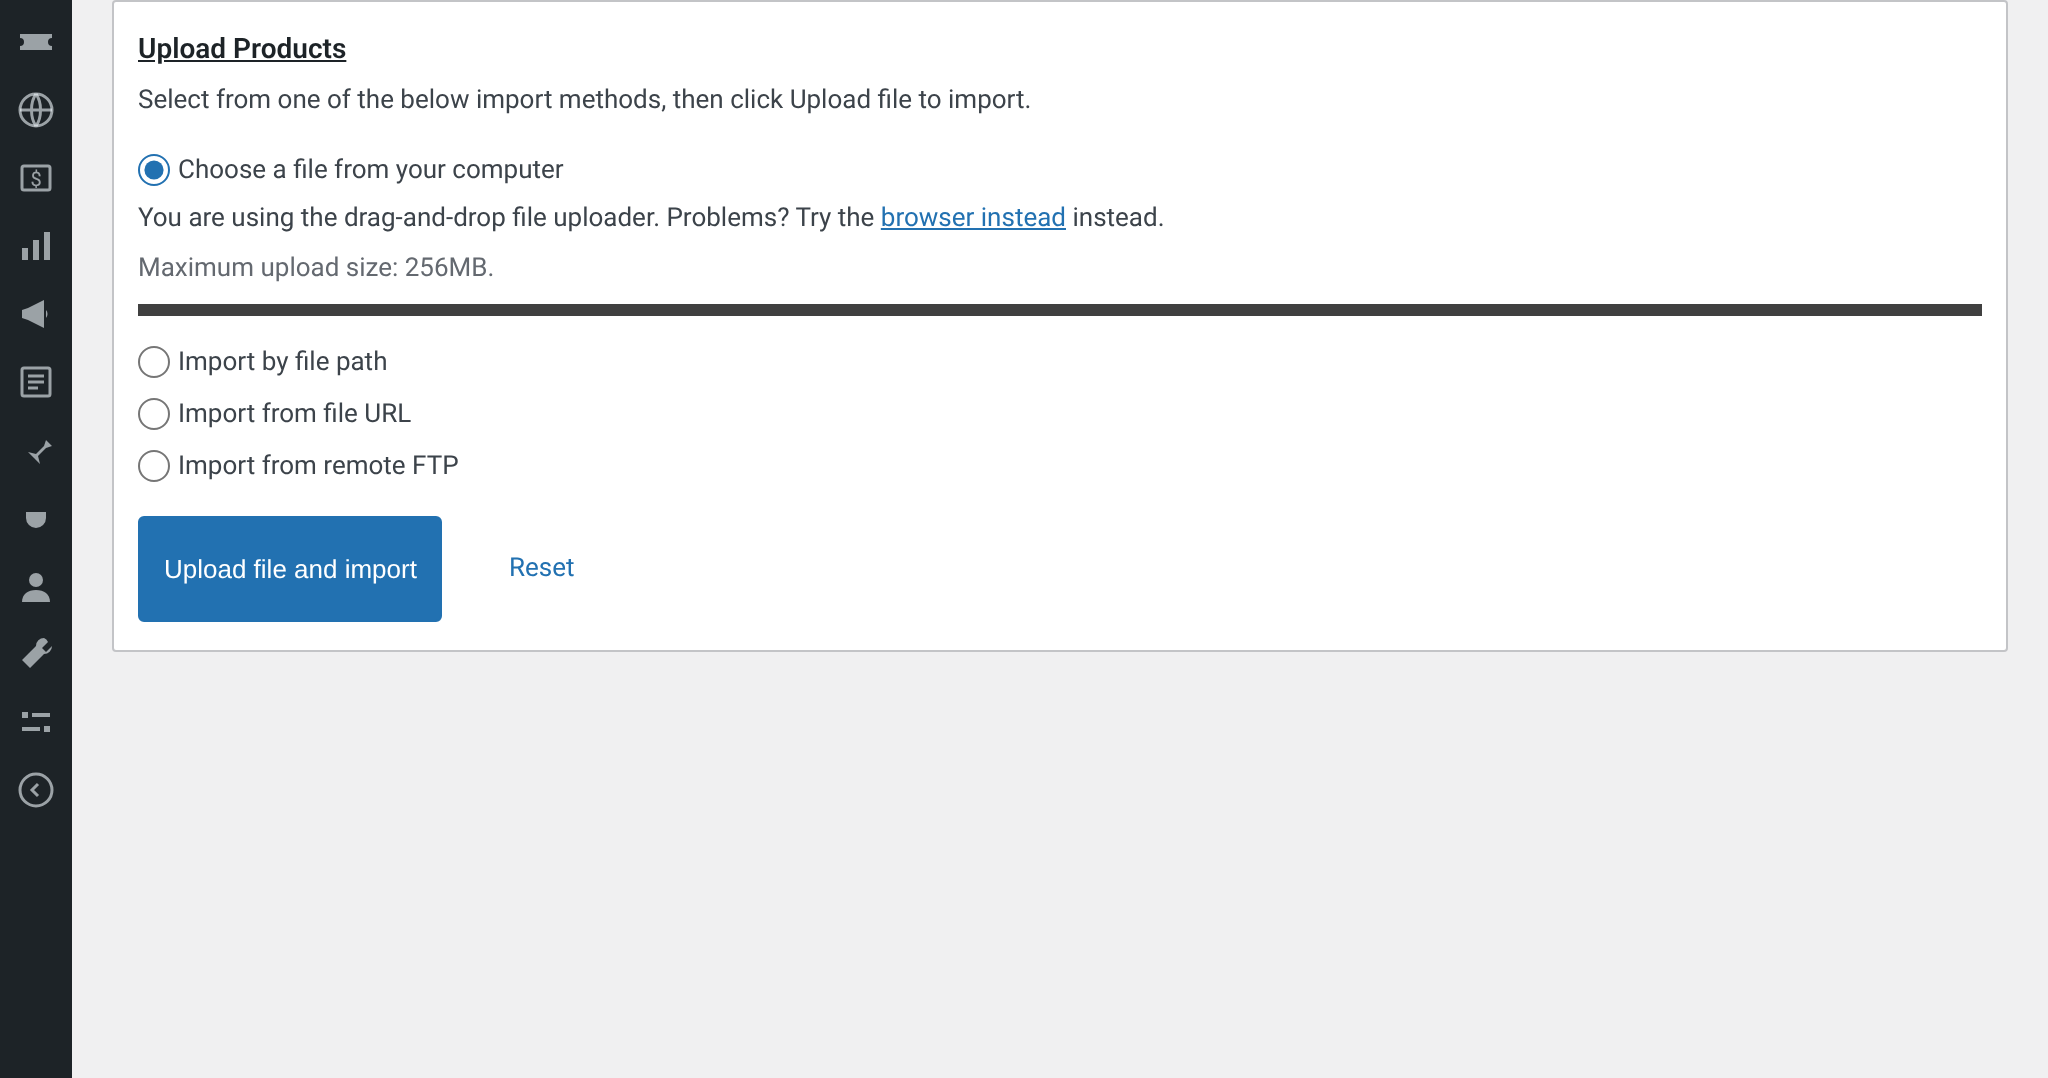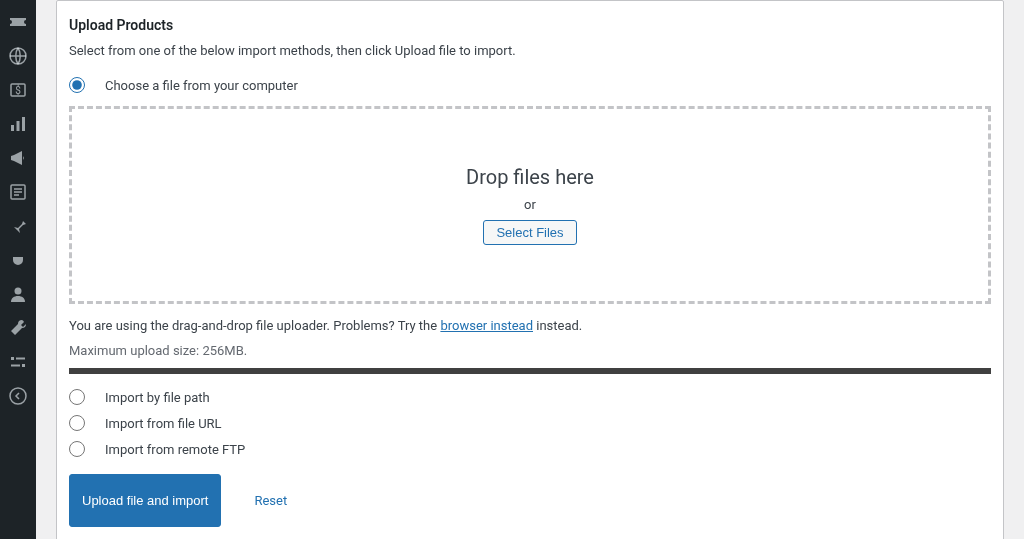--- a/index.html
+++ b/index.html
@@ -44,30 +44,31 @@
       border: 1px solid #c3c4c7;
       border-radius: 2px;
       margin-top: 0;
       padding: 12px 12px 14px 12px;
     }
     .panel-title {
       font-size: 14px;
       font-weight: 600;
       color: #1d2327;
       padding: 4px 0 10px 0;
+      text-decoration: underline;
     }
     .panel-desc {
       font-size: 13px;
       color: #3c434a;
       padding-bottom: 14px;
     }
     .radio-row {
       display: flex;
       align-items: center;
-      gap: 20px;
+      gap: 4px;
       padding: 5px 0;
       font-size: 13px;
       color: #3c434a;
     }
     .radio-row input[type="radio"] {
       width: 16px;
       height: 16px;
       accent-color: #2271b1;
       cursor: pointer;
     }
@@ -221,25 +222,20 @@
 <main class="main">
   <div class="panel">
     <h2 class="panel-title">Upload Products</h2>
     <p class="panel-desc">Select from one of the below import methods, then click Upload file to import.</p>
 
     <div class="radio-row">
       <input type="radio" name="method" checked="" style="">
       <label>Choose a file from your computer</label>
     </div>
 
-    <div class="dropzone">
-      <div class="dropzone-title">Drop files here</div>
-      <div class="dropzone-or">or</div>
-      <button class="select-files-btn">Select Files</button>
-    </div>
 
     <p class="helper-text">
       <span>You are using the drag-and-drop file uploader. Problems? Try the </span><a href="#">browser instead</a><span> instead.</span>
     </p>
 
     <p class="max-size">Maximum upload size: 256MB.</p>
 
     <div class="options-group">
       <div class="radio-row">
         <input type="radio" name="method" style="">

